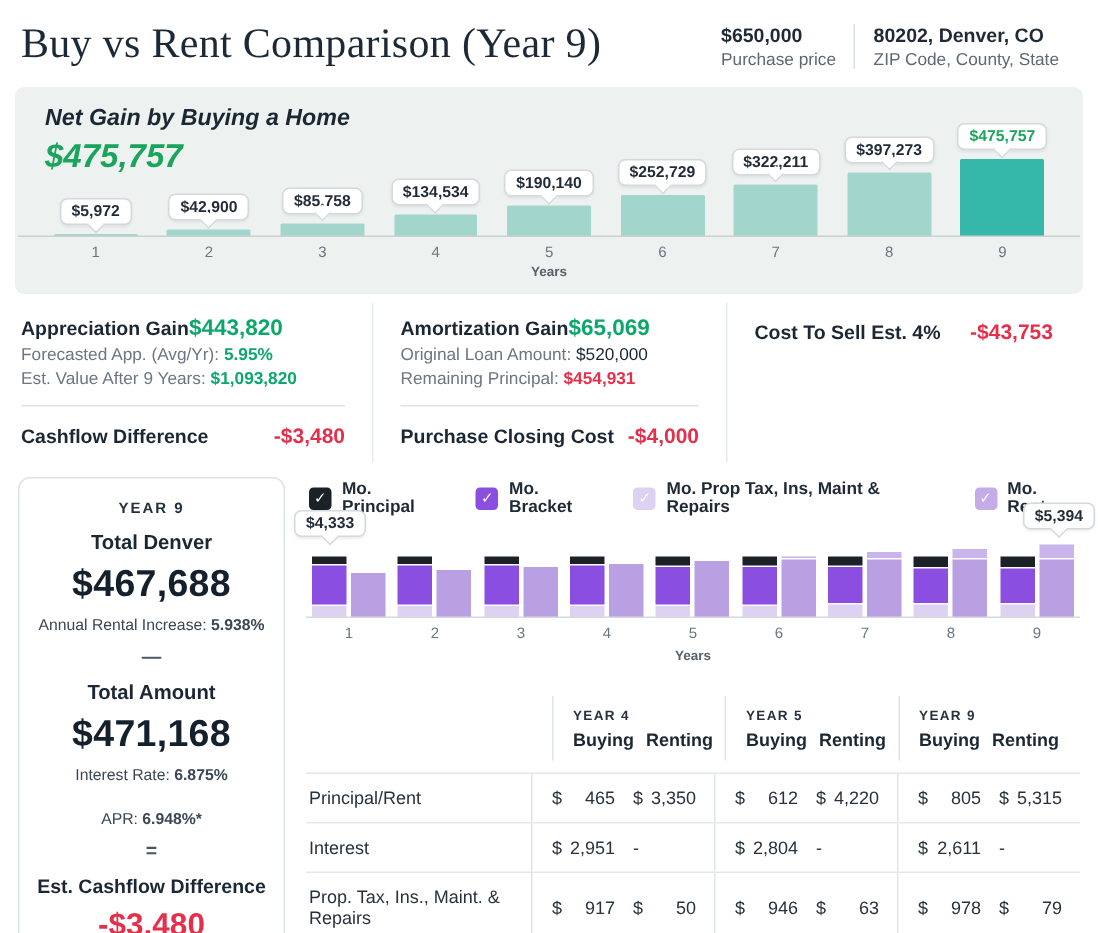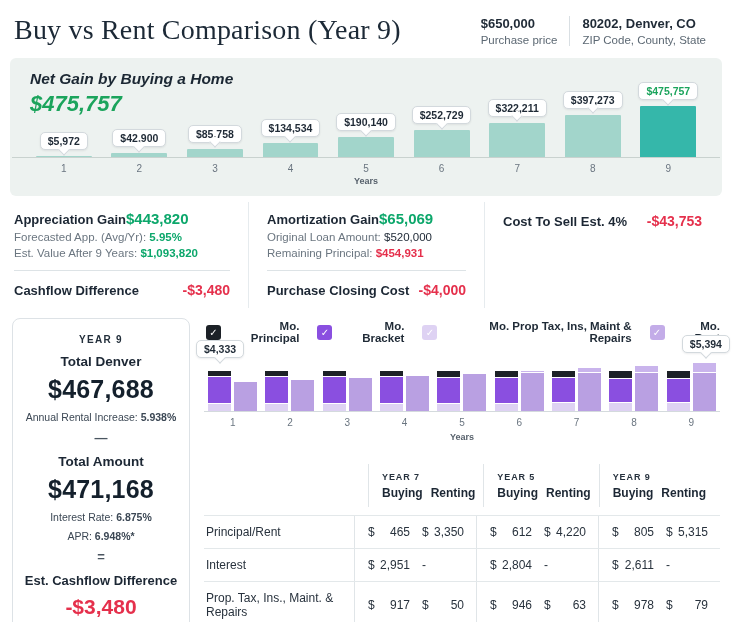--- a/index.html
+++ b/index.html
@@ -58,21 +58,21 @@
   .panel-op { font-size:13px; font-weight:700; color:#4a5560; margin-top:7px; }
   .panel-diff-label { font-size:13px; font-weight:700; margin-top:9px; }
   .panel-diff { font-size:21px; font-weight:700; color:#e5304c; margin-top:7px; }
 
   .right-col { flex:1; min-width:0; }
 
   
   .legend { display:flex; align-items:center; gap:18px; margin:2px 0 6px 2px; }
   .legend-item { display:flex; align-items:center; gap:7px; cursor:pointer; }
   .legend-box { width:15px; height:15px; border-radius:3px; display:flex; align-items:center; justify-content:center; color:#fff; font-size:10px; font-weight:700; }
-  .legend-label { font-size:11.5px; font-weight:700; color:#1f2a36;text-align:right; }
+  .legend-label { font-size:11.5px; font-weight:700; color:#1f2a36; }
 
   
   .st-chart { position:relative; height:92px; }
   .st-groups { position:absolute; left:0; right:0; top:0; bottom:0; display:flex; }
   .st-group { flex:1; position:relative; display:flex; align-items:flex-end; justify-content:center; gap:3px; padding-bottom:30px; }
   .st-bar { width:23px; display:flex; flex-direction:column; justify-content:flex-end; border-radius:1px; }
   .seg { width:100%; }
   .seg + .seg { margin-top:1px; }
   .st-baseline { position:absolute; left:0; right:0; bottom:30px; height:1px; background:#d4dadd; }
   .st-num { position:absolute; bottom:14px; width:100%; text-align:center; font-size:10px; color:#6a7580; }
@@ -209,21 +209,21 @@
 
     <div class="panel">
       <div class="panel-year">YEAR 9</div>
       <div class="panel-sub">Total Denver</div>
       <div class="panel-big">$467,688</div>
       <div class="panel-note"><span>Annual Rental Increase: </span><span class="b">5.938%</span></div>
       <div class="panel-op">—</div>
       <div class="panel-sub">Total Amount</div>
       <div class="panel-big">$471,168</div>
       <div class="panel-note"><span>Interest Rate: </span><span class="b">6.875%</span></div>
-      <div class="panel-note" style="margin-top:7px"><span>APR: </span><span class="b">6.948%*</span></div>
+      <div class="panel-note" style="margin-top:17px"><span>APR: </span><span class="b">6.948%*</span></div>
       <div class="panel-op">=</div>
       <div class="panel-diff-label">Est. Cashflow Difference</div>
       <div class="panel-diff">-$3,480</div>
     </div>
 
     <div class="right-col">
       <div class="legend">
           <div class="legend-item">
             <span class="legend-box" style="background: rgb(28, 33, 39);">✓</span>
             <span class="legend-label">Mo. Principal</span>
@@ -349,21 +349,21 @@
               <div class="tt st-tt" style="bottom: 83px; left: auto; right: -10px;">$5,394</div>
             </div>
           </div>
         <div class="st-baseline"></div>
         <div class="st-xlabel">Years</div>
       </div>
       <div class="cmp-table">
           <div class="t-row header">
             <div class="t-labelcell"></div>
             <div class="t-group">
-              <div class="t-year">YEAR 7</div>
+              <div class="t-year">YEAR 4</div>
               <div class="t-sub">
                 <div class="t-colname">Buying</div>
                 <div class="t-colname">Renting</div>
               </div>
             </div>
             <div class="t-group">
               <div class="t-year">YEAR 5</div>
               <div class="t-sub">
                 <div class="t-colname">Buying</div>
                 <div class="t-colname">Renting</div>

